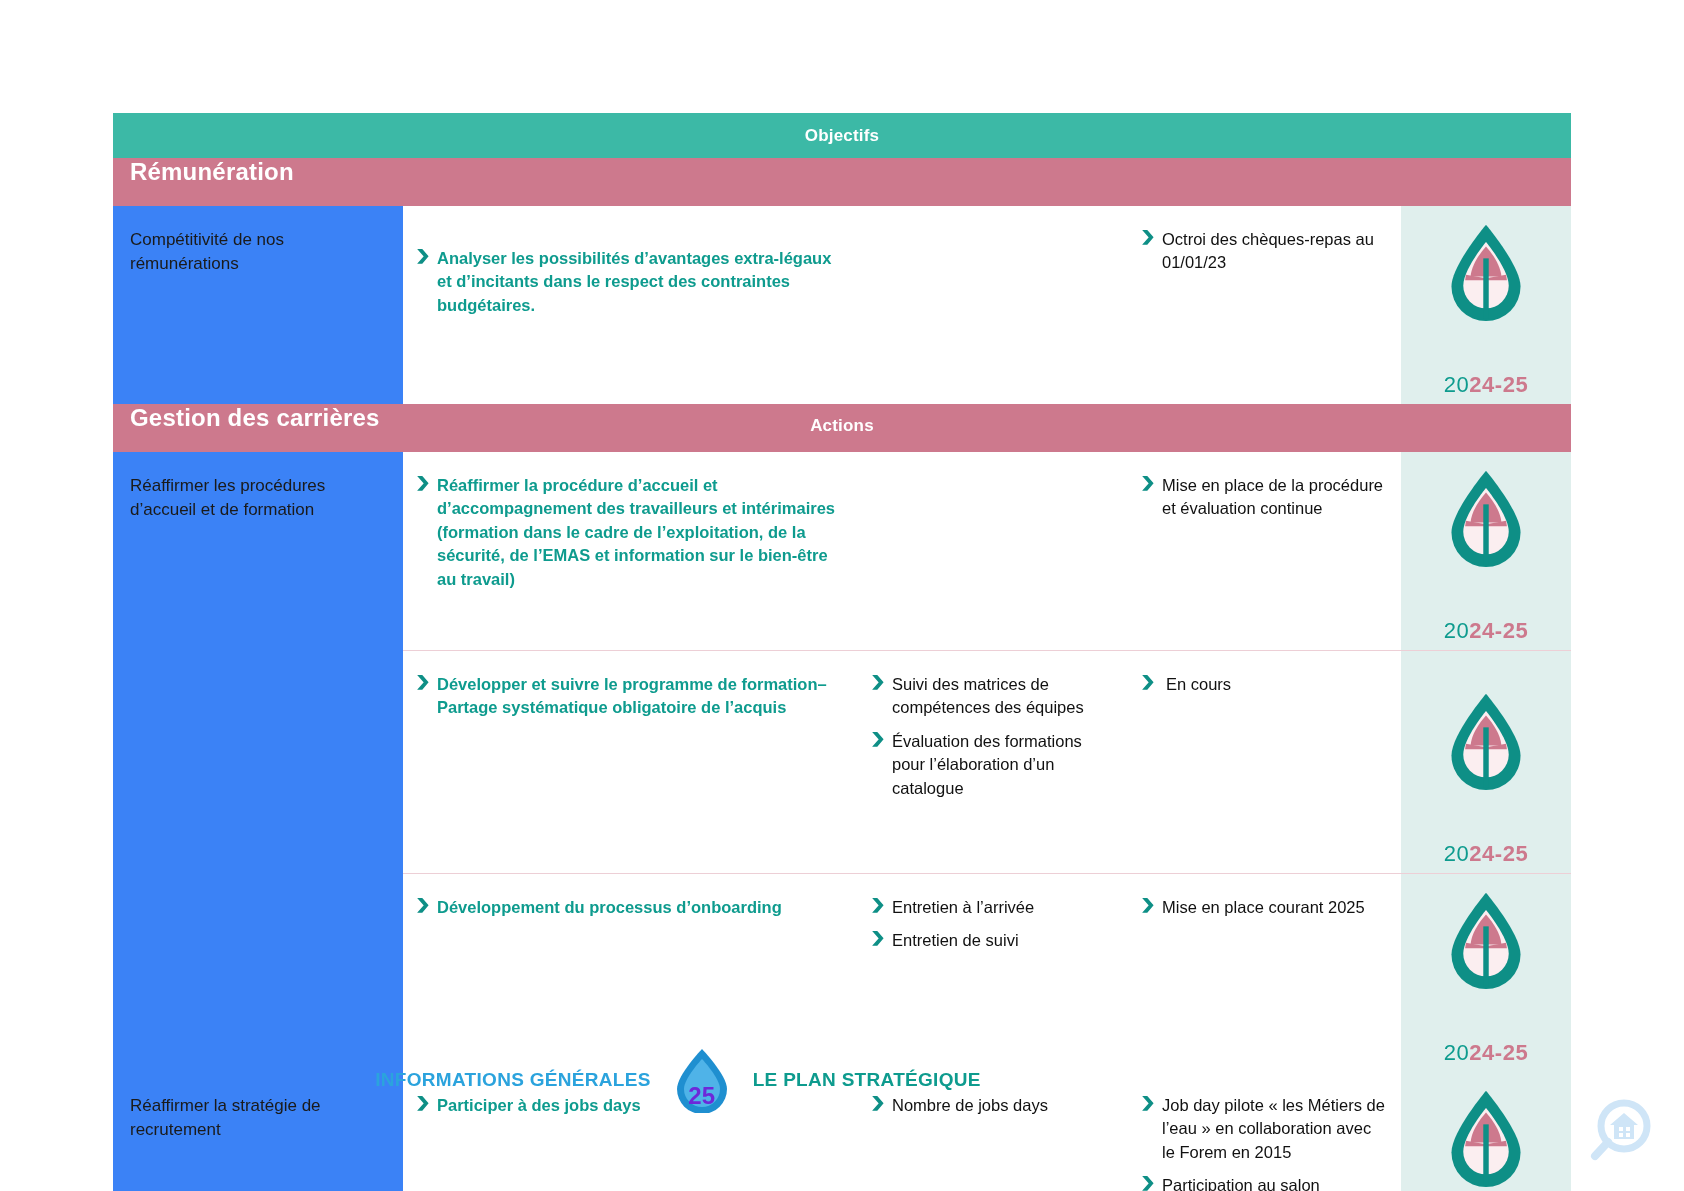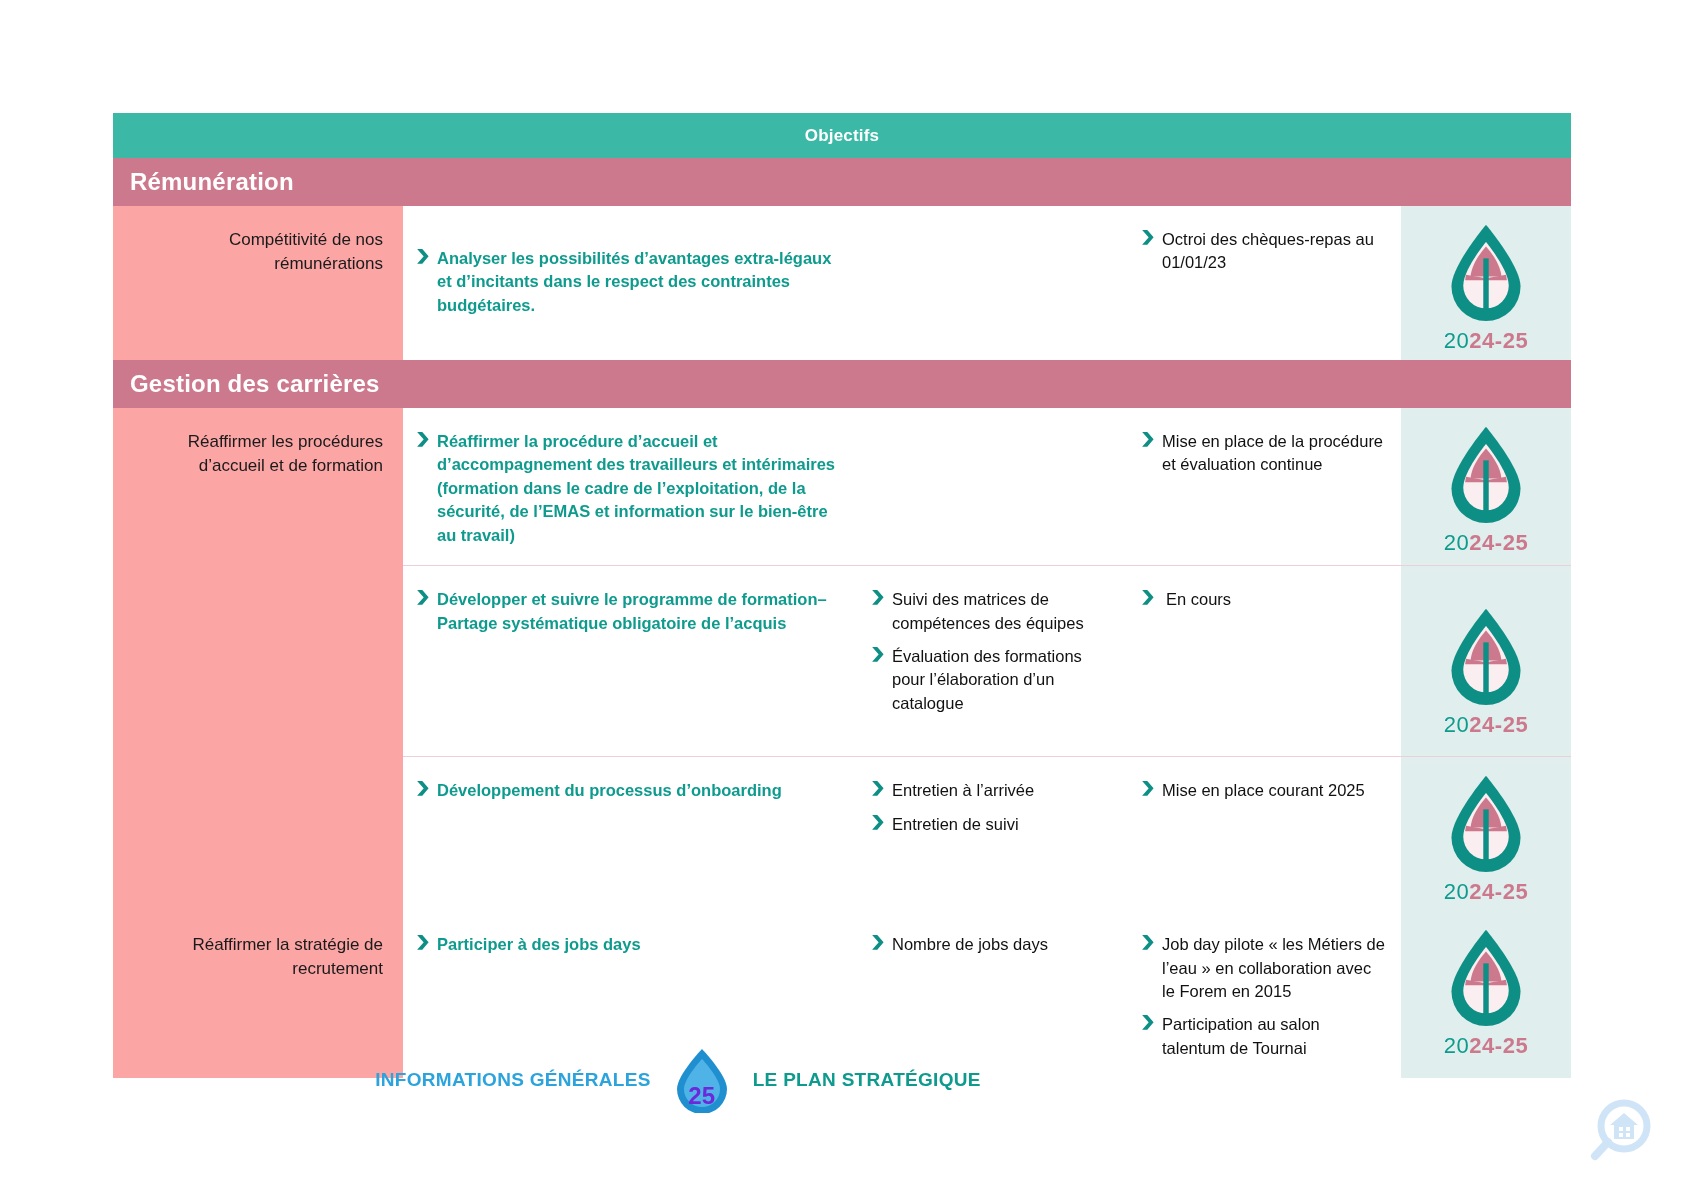--- a/index.html
+++ b/index.html
@@ -18,48 +18,48 @@
     left:113px;top:113px;
     width:1458px;
   }
   .row{display:flex;width:100%;flex-direction:column;}
 
   
   .c-obj{width:290px;flex:0 0 290px;}
   .c-act{width:455px;flex:0 0 455px;}
   .c-ind{width:270px;flex:0 0 270px;}
   .c-avc{width:273px;flex:0 0 273px;}
-  .c-drp{width:170px;flex:0 0 170px;}
+  .c-drp{width:170px;flex:0 0 170px;gap:44px;}
 
   
   .thead{background:#3cb9a6;height:45px;align-items:center;}
   .thead .th{
     color:#ffffff;font-size:17px;font-weight:bold;
     text-align:center;letter-spacing:.2px;
     line-height:45px;
   }
   .thead .c-obj{text-align:center;}
   .thead .c-drp{}
 
   
   .section-band{
-    background:#cd798d;height:48px;display:flex;align-items:center;
+    background:#cd798d;height:48px;display:flex;
   }
   .section-band .band-title{
     color:#ffffff;font-size:24px;font-weight:bold;
     padding-left:17px;letter-spacing:.2px;
   }
 
   
   .grp{display:flex;width:100%;}
   .objcell{
-    background:#fca5a5;
+    background:#3b82f6;
     padding:22px 20px 20px 17px;
     box-sizing:border-box;
-    font-size:17px;color:#1a1a1a;line-height:1.42;text-align:right;
+    font-size:17px;color:#1a1a1a;line-height:1.42;
   }
   .rightpart{display:flex;flex-direction:column;flex:1 1 auto;}
   .subrow{display:flex;box-sizing:border-box;}
   .subrow + .subrow{border-top:1.6px solid #edcfd6;}
   .cell{
     background:#ffffff;
     box-sizing:border-box;
     padding:22px 14px 18px 14px;
     font-size:16.5px;line-height:1.42;color:#111111;
   }

